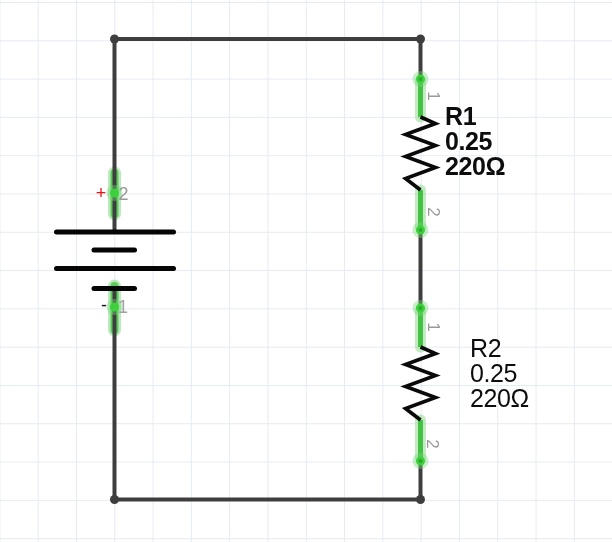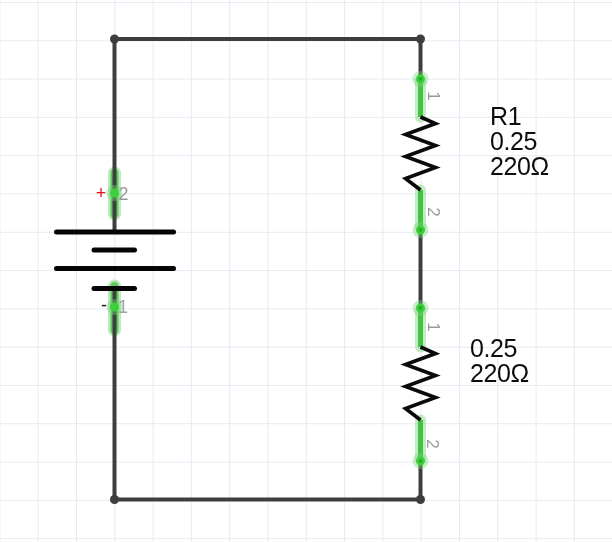--- a/index.html
+++ b/index.html
@@ -135,27 +135,28 @@
         <circle cx="114.5" cy="193" r="4.5" fill="#3cd13c"></circle>
       </g>
       <g>
         <circle cx="114.5" cy="307" r="8" fill="rgba(120,215,120,0.4)"></circle>
         <circle cx="114.5" cy="307" r="4.5" fill="#3cd13c"></circle>
       </g>
     </g>
   </svg>
 
 
-  <div class="comp-label" style="left:490px; top:104px;">
+  <div class="comp-label" style="left:445px; top:104px;font-weight:bold;">
     <span>R1</span>
     <span>0.25</span>
     <span>220Ω</span>
   </div>
 
   <div class="comp-label" style="left:470px; top:336px;">
+    <span>R2</span>
     <span>0.25</span>
     <span>220Ω</span>
   </div>
 
   <div class="pin-tag plus" style="left:101px; top:193px;">+</div>
   <div class="pin-tag gray" style="left:123.5px; top:193.5px;">2</div>
   <div class="pin-tag minus" style="left:104px; top:305px;">-</div>
   <div class="pin-tag gray-light" style="left:123px; top:307px;">1</div>
 
   <div class="pin-tag rot" style="left:432.5px; top:96px;">1</div>

